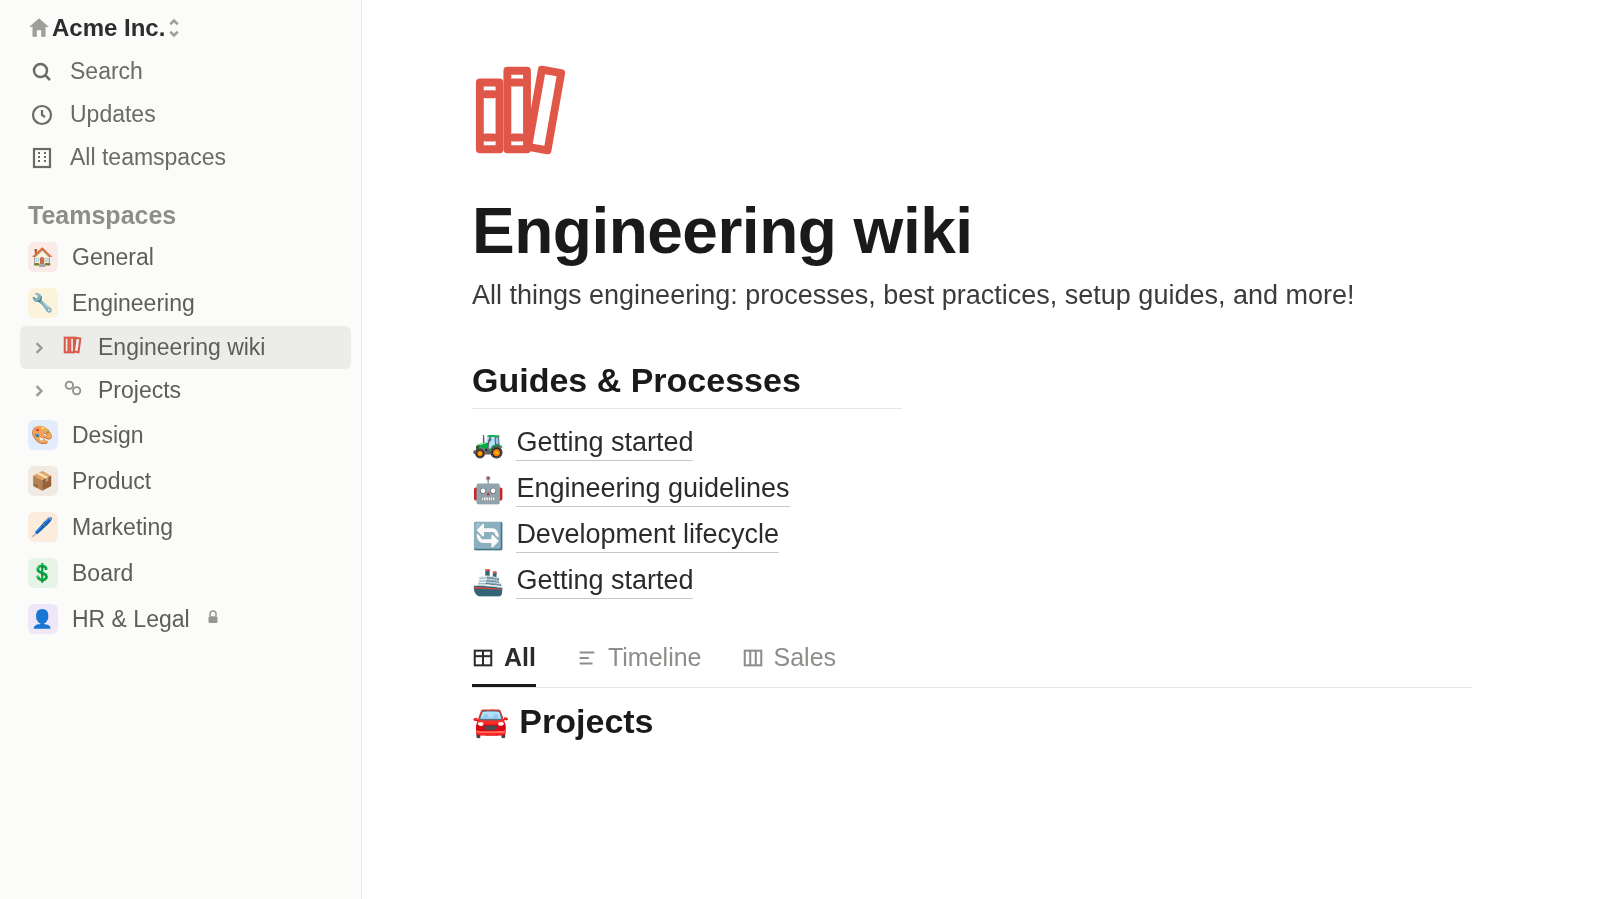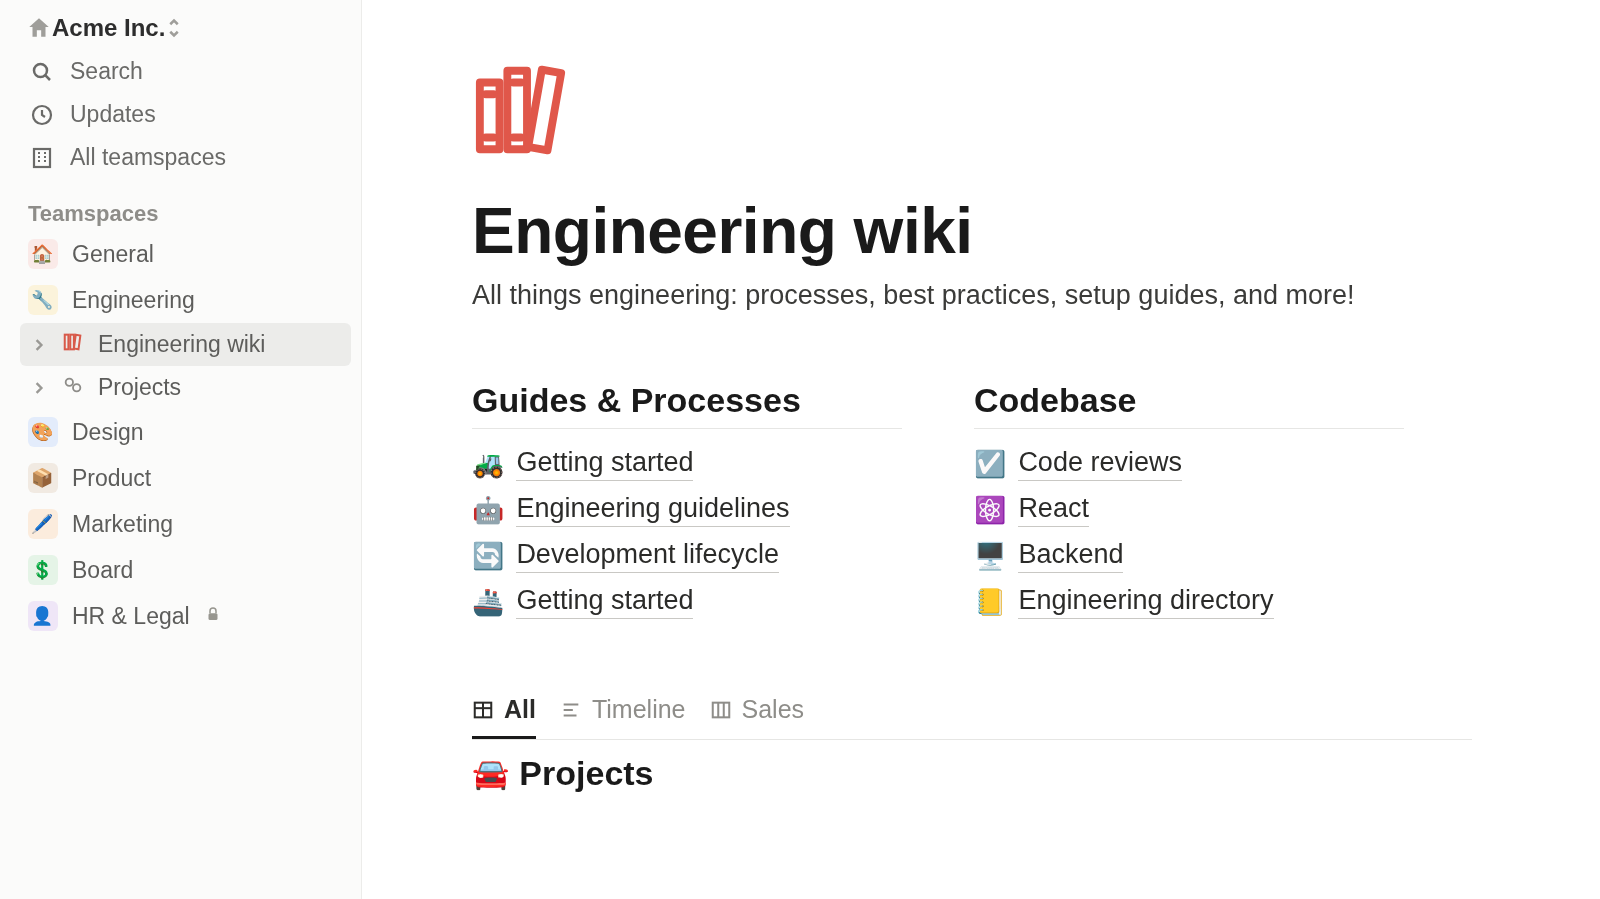--- a/index.html
+++ b/index.html
@@ -42,21 +42,21 @@
     color: #6a6a68;
     font-weight: 500;
     font-size: 23px;
     text-align: right;
   }
   .nav-item .ic, .ts-item .ic, .page-item .ic { width: 28px; display:flex; align-items:center; justify-content:center; }
   .nav-item svg, .ws-switch svg, .view-tab svg { display:block; }
 
   .section-label {
     padding: 22px 8px 4px 8px;
-    font-size: 22px;
+    font-size: 25px;
     font-weight: 600;
     color: #8e8d89;
   }
 
   .ts-item { color: #5d5d5b; }
   .ts-item .label { font-weight: 500; }
   .ts-icon {
     width: 30px; height: 30px;
     border-radius: 6px;
     display:flex; align-items:center; justify-content:center;
@@ -91,26 +91,26 @@
   .page-title {
     font-size: 64px;
     font-weight: 700;
     color: #1a1a1a;
     letter-spacing: -0.5px;
     margin-bottom: 12px;
   }
   .page-subtitle {
     font-size: 27px;
     color: #3b3b39;
-    margin-bottom: 70px;
+    margin-bottom: 50px;
   }
 
   .columns {
     display: flex;
-    gap: 72px;
+    gap: 44px;
   }
   .col { width: 430px; }
   .col-title {
     font-size: 34px;
     font-weight: 700;
     color: #1a1a1a;
     padding-bottom: 8px;
     border-bottom: 1px solid #e6e6e4;
     margin-bottom: 18px;
   }
@@ -118,25 +118,25 @@
   .page-link {
     display: flex; align-items: center; gap: 12px;
     font-size: 27px;
     color: #2b2b29;
     cursor: pointer;
   }
   .page-link .emoji { font-size: 26px; }
   .page-link .txt { border-bottom: 1px solid #c9c8c4; padding-bottom: 2px;}
 
   .views {
-    margin-top: 68px;
+    margin-top: 36px;
     width: 1000px;
     border-bottom: 1px solid #e6e6e4;
     display: flex;
-    gap: 24px;
+    gap: 40px;
   }
   .view-tab {
     display: flex; align-items: center; gap: 10px;
     padding: 8px 0 12px 0;
     font-size: 25px;
     color: #8e8d89;
     cursor: pointer;
     border-bottom: 3px solid transparent;
   }
   .view-tab.active { color: #2b2b29; font-weight:600; border-bottom-color:#1a1a1a; }
@@ -306,41 +306,20 @@
             <span class="emoji">🔄</span>
             <span class="txt">Development lifecycle</span>
           </div>
           <div class="page-link">
             <span class="emoji">🚢</span>
             <span class="txt">Getting started</span>
           </div>
         </div>
       </div>
 
-      <div class="col">
-        <h2 class="col-title">Codebase</h2>
-        <div class="link-list">
-          <div class="page-link">
-            <span class="emoji">☑️</span>
-            <span class="txt">Code reviews</span>
-          </div>
-          <div class="page-link">
-            <span class="emoji">⚛️</span>
-            <span class="txt">React</span>
-          </div>
-          <div class="page-link">
-            <span class="emoji">🖥️</span>
-            <span class="txt">Backend</span>
-          </div>
-          <div class="page-link">
-            <span class="emoji">📒</span>
-            <span class="txt">Engineering directory</span>
-          </div>
-        </div>
-      </div>
 
     </div>
 
     <div class="views">
       <div class="view-tab active">
         <span>
           <svg width="22" height="22" viewBox="0 0 24 24" fill="none" stroke="currentColor" stroke-width="2.2">
               <rect x="3" y="4" width="18" height="16"></rect>
               <line x1="3" y1="10" x2="21" y2="10"></line>
               <line x1="12" y1="4" x2="12" y2="20"></line>

